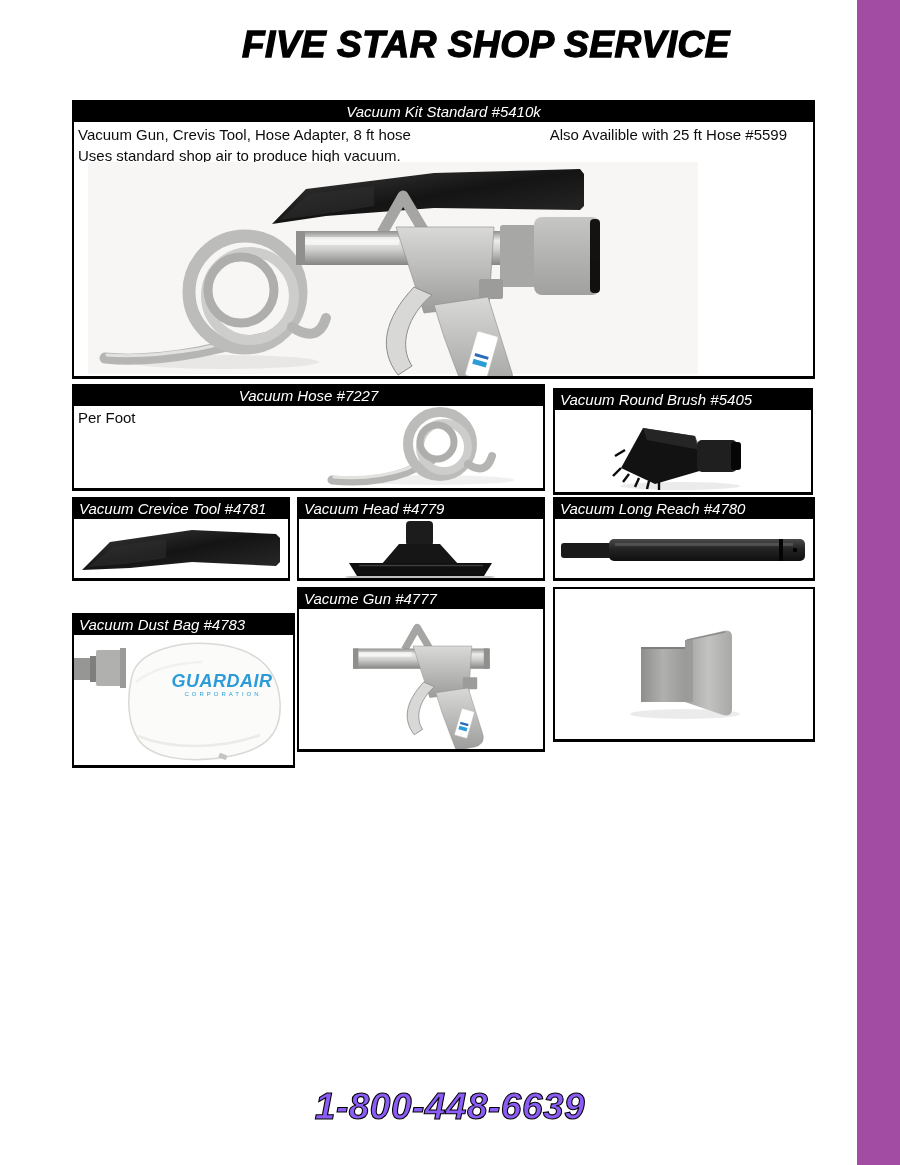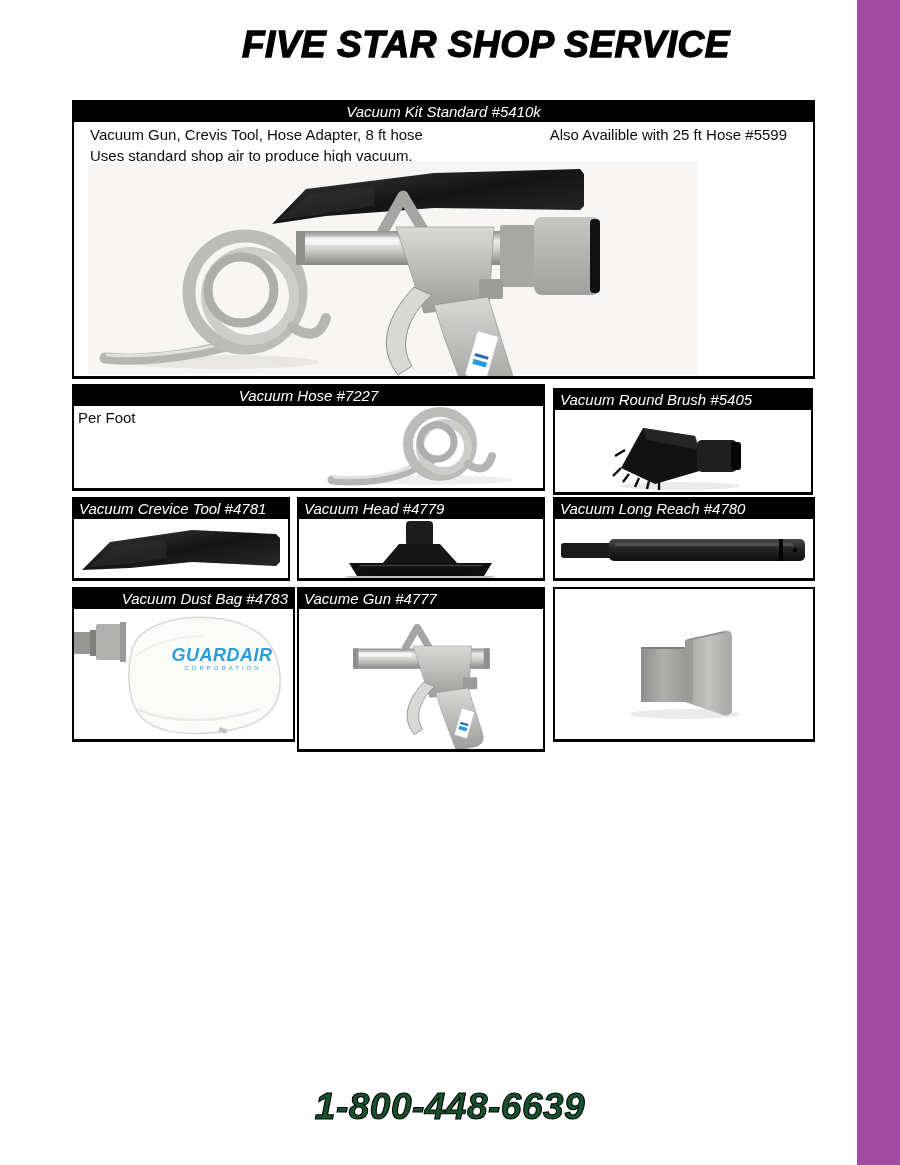--- a/index.html
+++ b/index.html
@@ -3,39 +3,39 @@
 <meta charset="utf-8">
 <style>
   html,body{margin:0;padding:0;background:#ffffff;}
   .page{position:relative;width:900px;height:1165px;background:#ffffff;overflow:hidden;
         font-family:"Liberation Sans", sans-serif;color:#0d0d0d;}
   .stripe{position:absolute;left:857px;top:0;width:43px;height:1165px;background:#a34ca4;}
   .title{position:absolute;left:0;top:24px;width:900px;margin:0;text-align:center;
          font-family:"Liberation Sans", sans-serif;font-weight:bold;font-style:italic;
          font-size:37px;letter-spacing:0.5px;color:#000;padding-left:36px;-webkit-text-stroke:1.3px #000;}
   .phone{position:absolute;left:0;top:1086px;width:900px;text-align:center;
-         font-weight:bold;font-style:italic;font-size:37px;color:#14532d;
+         font-weight:bold;font-style:italic;font-size:37px;color:#8b5cf6;
          -webkit-text-stroke:1.1px #000;letter-spacing:0.5px;}
   .box{position:absolute;border:2px solid #000;border-bottom-width:3px;background:#fff;box-sizing:border-box;}
   .hdr{background:#000;color:#fff;font-weight:normal;font-style:italic;font-size:15px;
        height:20px;line-height:20px;padding:0 5px;white-space:nowrap;overflow:hidden;}
   .hdr.center{text-align:center;}
   .box svg{position:absolute;left:0;bottom:0;display:block;}
   
   .box-kit{left:72px;top:100px;width:743px;height:279px;}
-  .kit-desc{position:relative;font-size:15px;line-height:21px;padding:2px 4px 0 16px;}
+  .kit-desc{position:relative;font-size:15px;line-height:21px;padding:2px 4px 0 4px;}
   .kit-note{position:absolute;right:26px;top:2px;font-size:15px;}
   .per-foot{position:absolute;left:4px;top:23px;font-size:15px;}
   
   .box-hose{left:72px;top:384px;width:473px;height:107px;}
   .box-brush{left:553px;top:388px;width:260px;height:107px;}
   .box-crevice{left:72px;top:497px;width:218px;height:84px;}
   .box-head{left:297px;top:497px;width:248px;height:84px;}
   .box-long{left:553px;top:497px;width:262px;height:84px;}
-  .box-bag{left:72px;top:587px;width:223px;height:155px;text-align:right;}
+  .box-bag{left:72px;top:613px;width:223px;height:155px;}
   .box-gun{left:297px;top:587px;width:248px;height:165px;}
   .box-adapter{left:553px;top:587px;width:262px;height:155px;}
 </style>
 </head>
 <body>
 
 <div class="page">
   <div class="stripe"></div>
 
   <h1 class="title">FIVE STAR SHOP SERVICE</h1>

